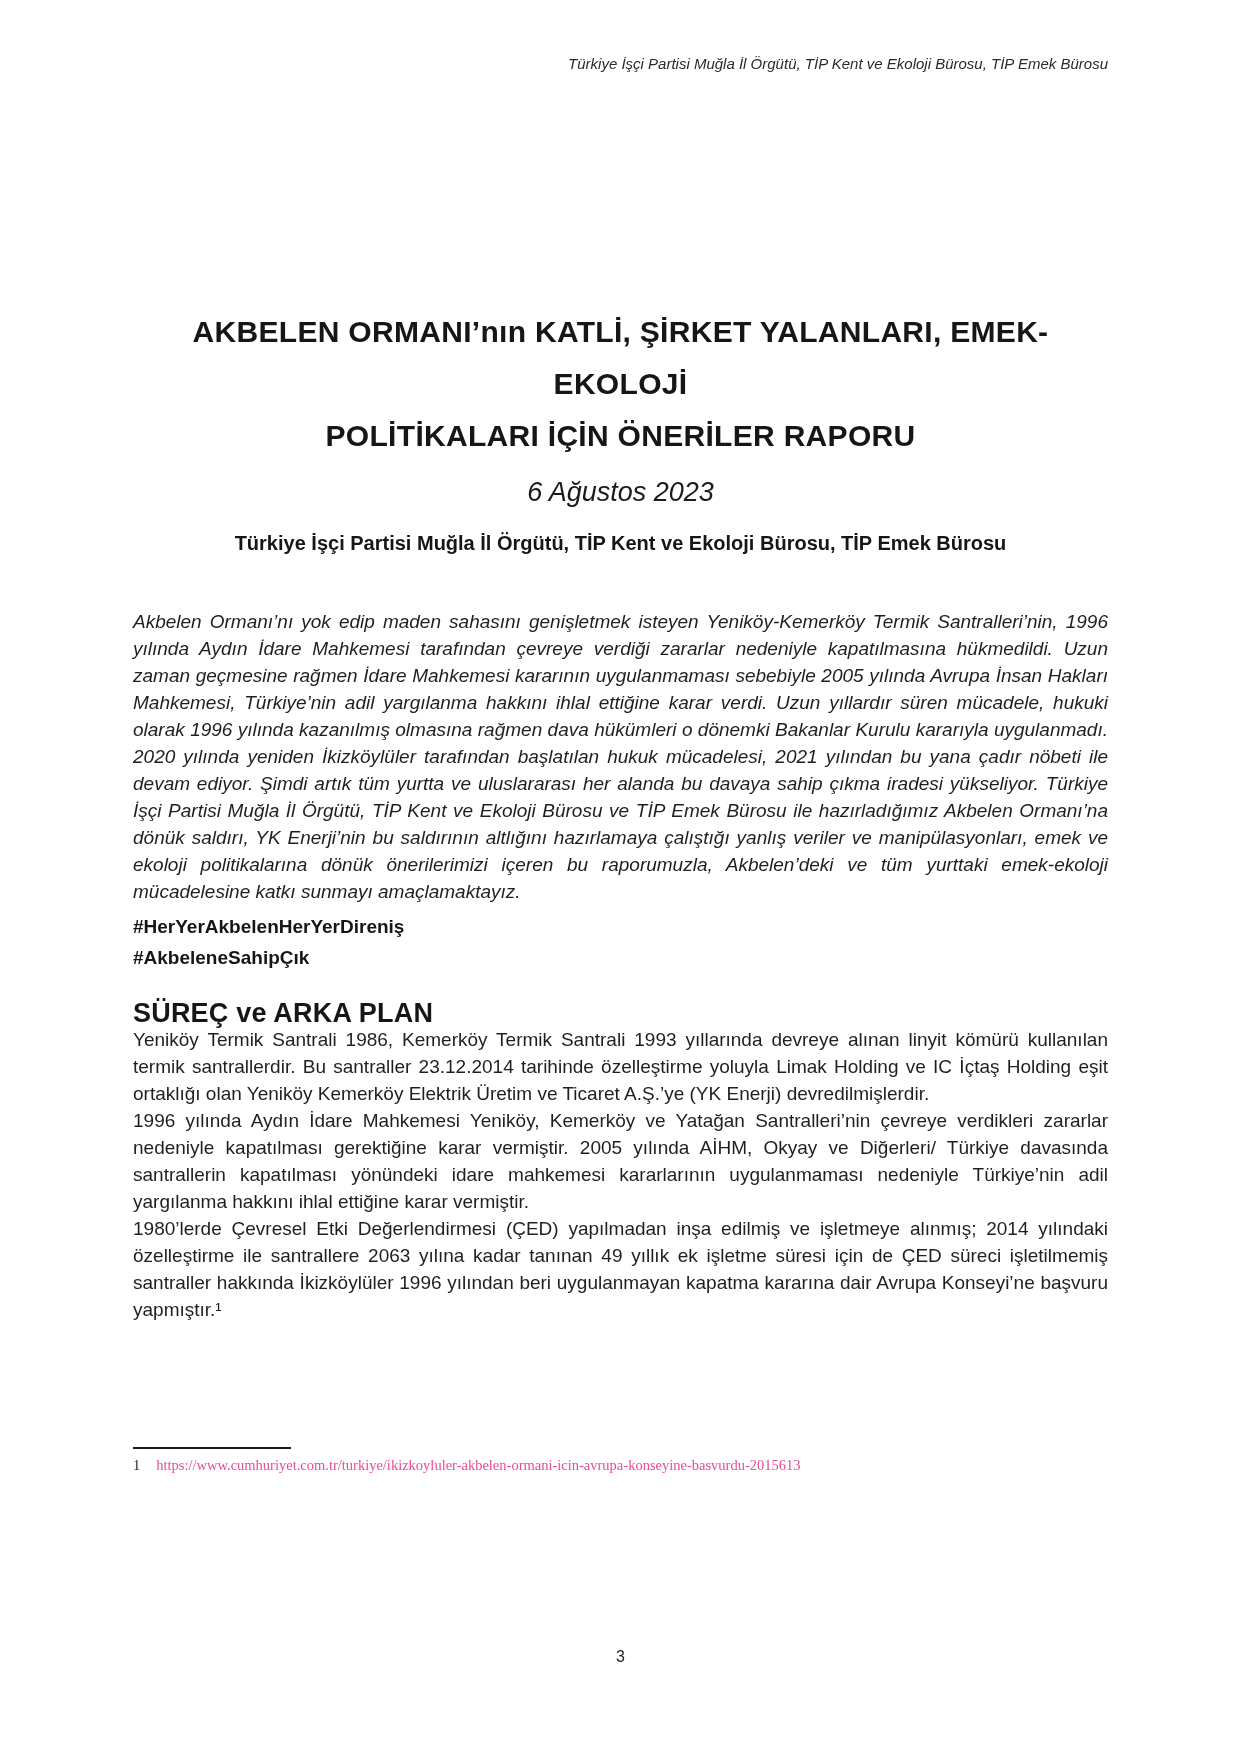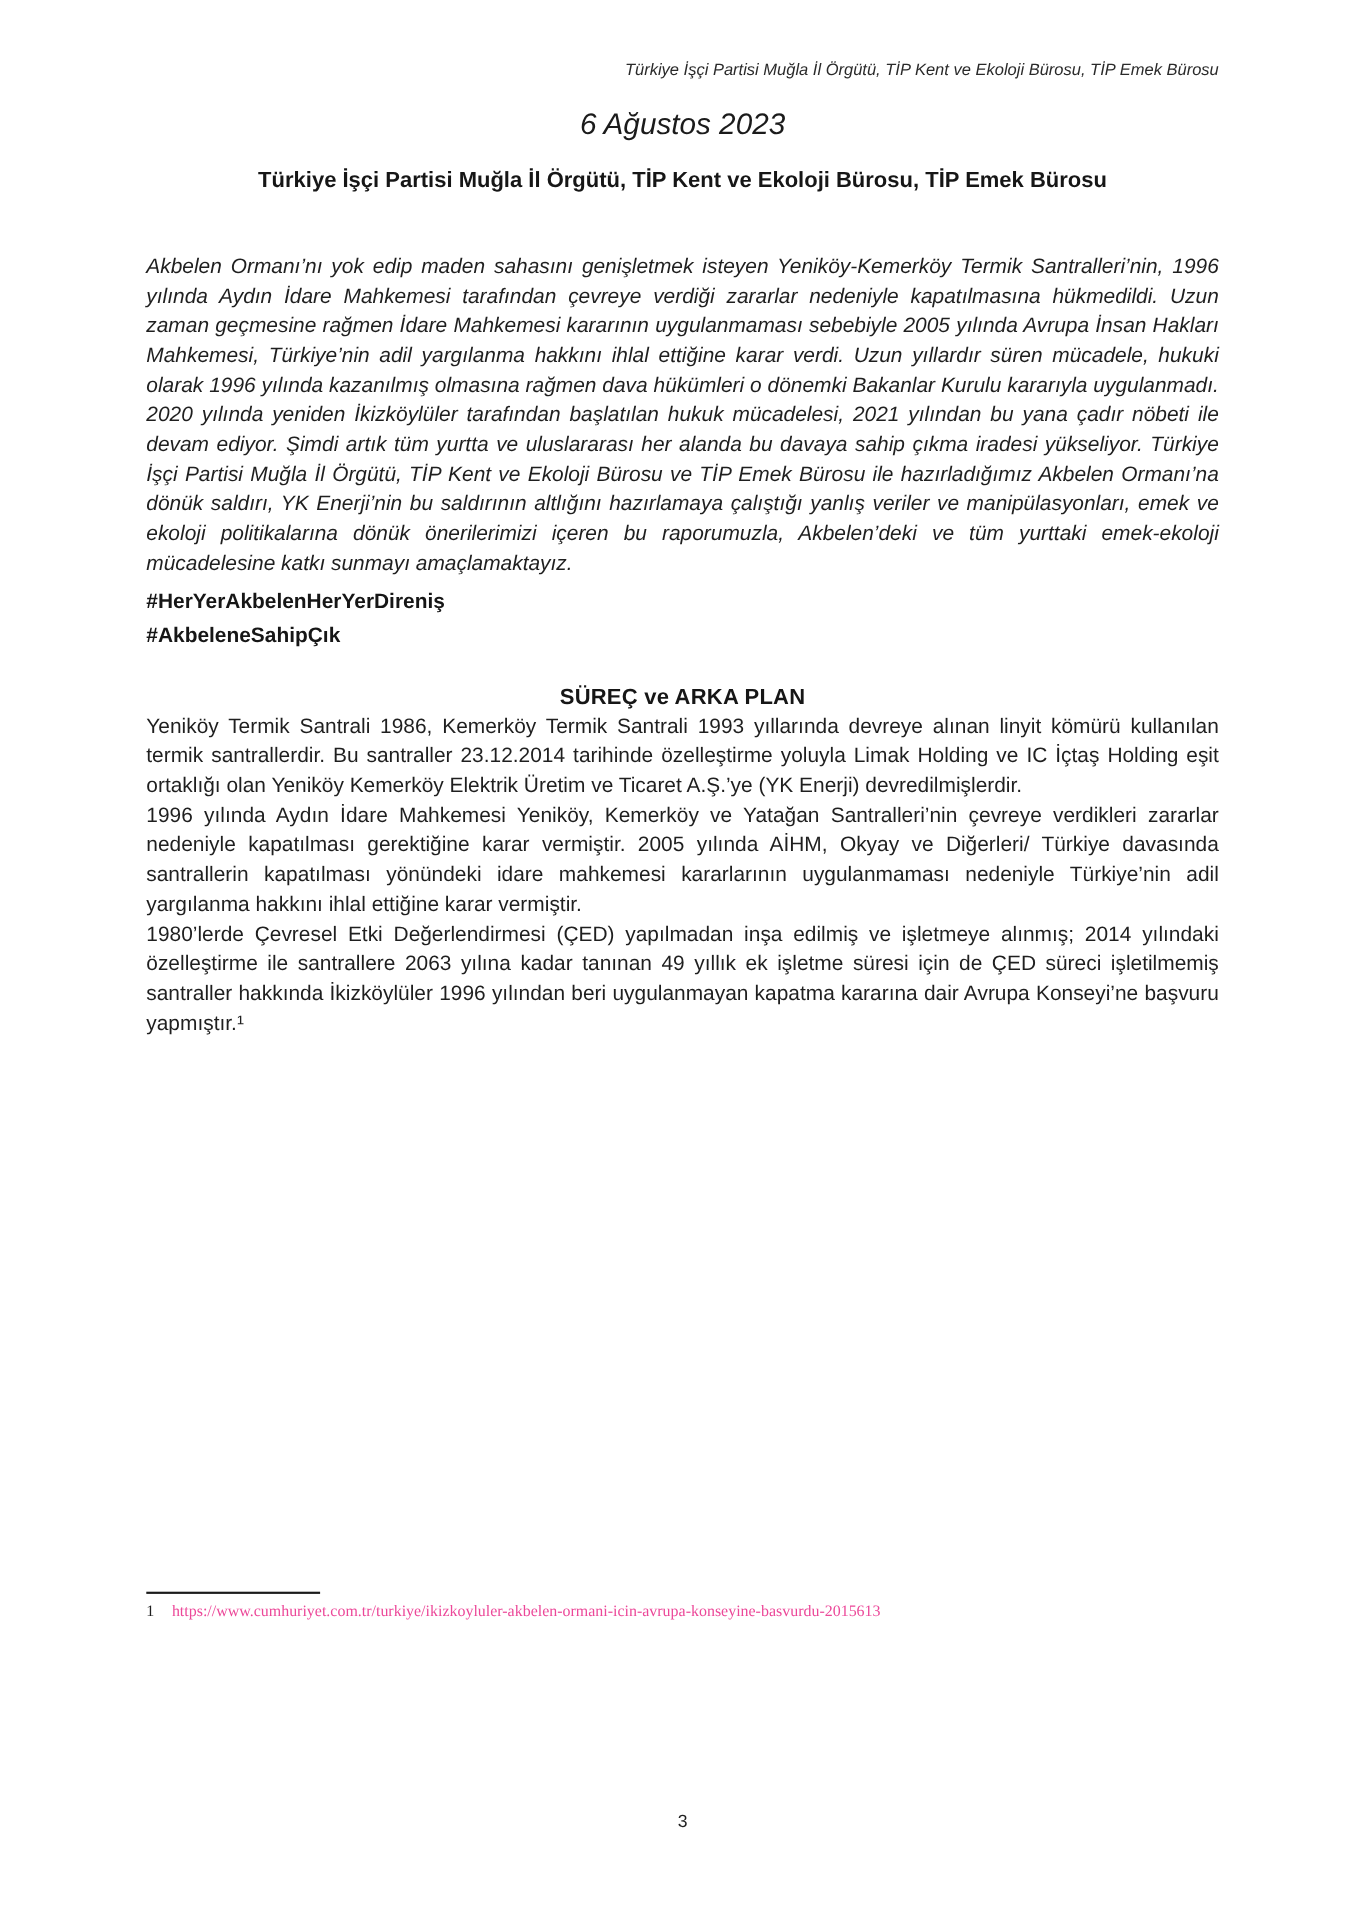--- a/index.html
+++ b/index.html
@@ -27,21 +27,21 @@
   .title {
     margin-top: 234px;
     text-align: center;
     font-size: 30px;
     line-height: 52px;
     font-weight: bold;
     letter-spacing: 0.3px;
     color: #161616;
   }
   .doc-date {
-    margin-top: 23px;
+    margin-top: 12px;
     text-align: center;
     font-style: italic;
     font-size: 27px;
     line-height: 36px;
     font-weight: 500;
     color: #1b1b1b;
   }
   .byline {
     margin-top: 20px;
     text-align: center;
@@ -61,26 +61,25 @@
   .intro { margin-top: 52px; font-style: italic; }
   .hashtags { margin-top: 6px; }
   .hashtag {
     font-weight: bold;
     font-size: 19px;
     line-height: 31px;
     color: #161616;
   }
   .section-heading {
     margin-top: 28px;
-    font-size: 20px;
+    font-size: 27px;
     line-height: 25px;
     font-weight: bold;
     letter-spacing: 0.2px;
     color: #161616;
-    text-align: center;
   }
   .para { }
   .footnote {
     position: absolute;
     left: 133px;
     right: 133px;
     top: 1441px;
     background: #ffffff;
     padding-top: 6px;
   }
@@ -110,20 +109,24 @@
   }
 </style>
 </head>
 <body>
 
 <div class="page">
   <div class="content">
 
     <div class="running-header">Türkiye İşçi Partisi Muğla İl Örgütü, TİP Kent ve Ekoloji Bürosu, TİP Emek Bürosu</div>
 
+    <h1 class="title">
+      <span>AKBELEN ORMANI’nın KATLİ, ŞİRKET YALANLARI, EMEK-EKOLOJİ</span><br>
+      <span>POLİTİKALARI İÇİN ÖNERİLER RAPORU</span>
+    </h1>
 
     <div class="doc-date">6 Ağustos 2023</div>
 
     <div class="byline">Türkiye İşçi Partisi Muğla İl Örgütü, TİP Kent ve Ekoloji Bürosu, TİP Emek Bürosu</div>
 
     <p class="body-text intro">Akbelen Ormanı’nı yok edip maden sahasını genişletmek isteyen Yeniköy-Kemerköy Termik Santralleri’nin, 1996 yılında Aydın İdare Mahkemesi tarafından çevreye verdiği zararlar nedeniyle kapatılmasına hükmedildi. Uzun zaman geçmesine rağmen İdare Mahkemesi kararının uygulanmaması sebebiyle 2005 yılında Avrupa İnsan Hakları Mahkemesi, Türkiye’nin adil yargılanma hakkını ihlal ettiğine karar verdi. Uzun yıllardır süren mücadele, hukuki olarak 1996 yılında kazanılmış olmasına rağmen dava hükümleri o dönemki Bakanlar Kurulu kararıyla uygulanmadı. 2020 yılında yeniden İkizköylüler tarafından başlatılan hukuk mücadelesi, 2021 yılından bu yana çadır nöbeti ile devam ediyor. Şimdi artık tüm yurtta ve uluslararası her alanda bu davaya sahip çıkma iradesi yükseliyor. Türkiye İşçi Partisi Muğla İl Örgütü, TİP Kent ve Ekoloji Bürosu ve TİP Emek Bürosu ile hazırladığımız Akbelen Ormanı’na dönük saldırı, YK Enerji’nin bu saldırının altlığını hazırlamaya çalıştığı yanlış veriler ve manipülasyonları, emek ve ekoloji politikalarına dönük önerilerimizi içeren bu raporumuzla, Akbelen’deki ve tüm yurttaki emek-ekoloji mücadelesine katkı sunmayı amaçlamaktayız.</p>
 
     <div class="hashtags">
       <p class="hashtag">#HerYerAkbelenHerYerDireniş</p>
       <p class="hashtag">#AkbeleneSahipÇık</p>

